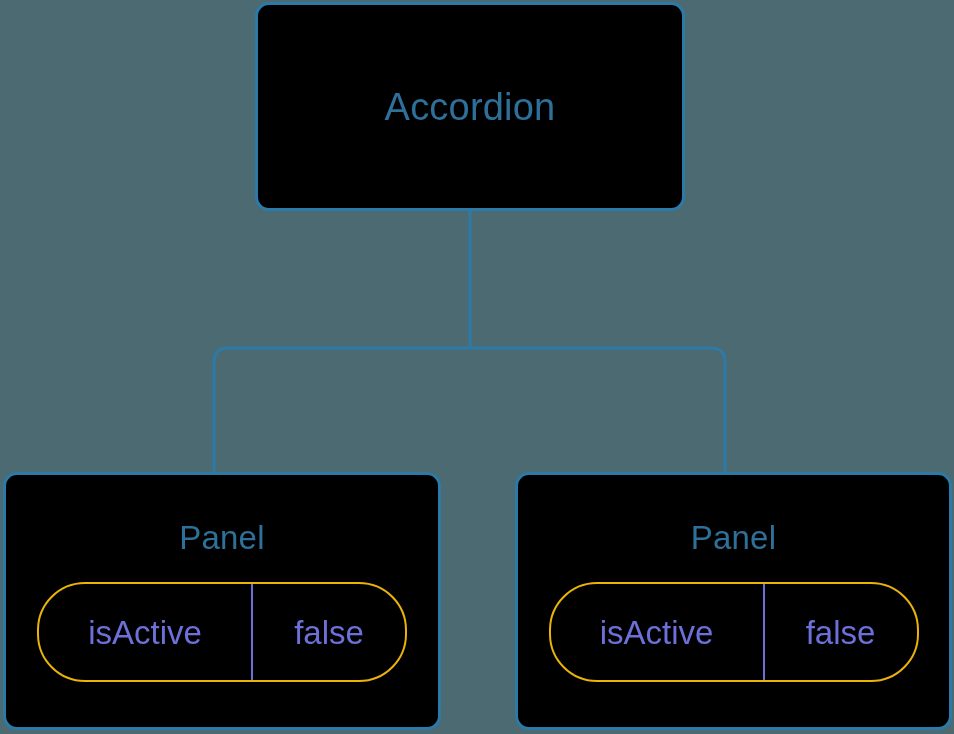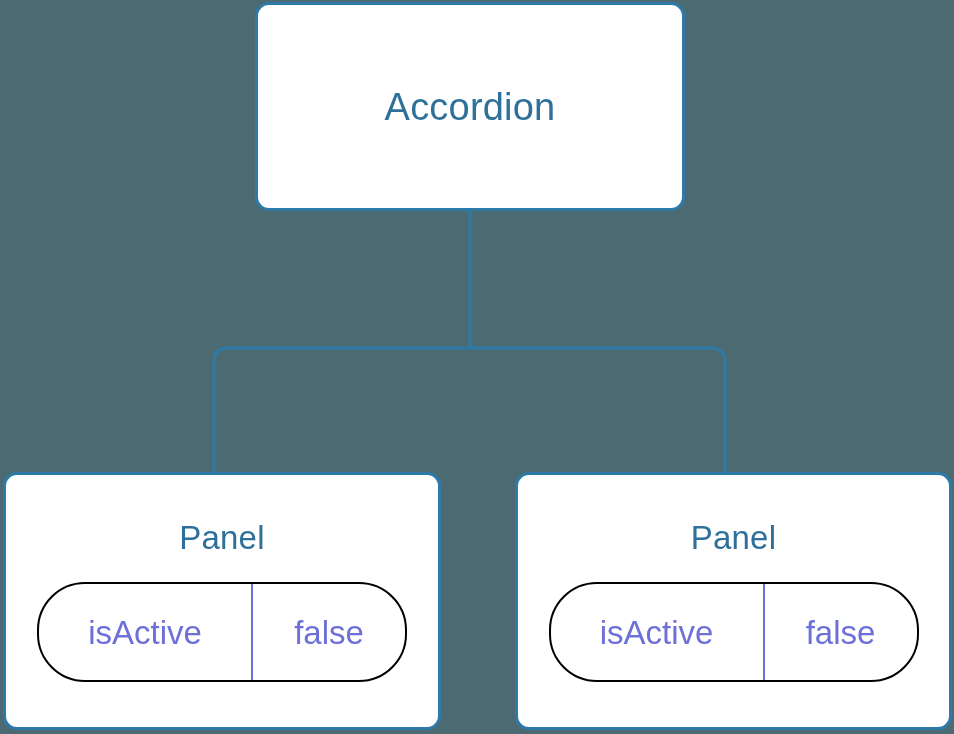--- a/index.html
+++ b/index.html
@@ -29,21 +29,21 @@
     top: 0;
     width: 954px;
     height: 734px;
     z-index: 1;
   }
 
   
   .node {
     position: absolute;
     box-sizing: border-box;
-    background: #ffffff;
+    background: #000000;
     border: 3px solid #2d7aa8;
     border-radius: 14px;
     z-index: 2;
   }
 
   
   #node-accordion {
     left: 255px;
     top: 2px;
     width: 430px;
@@ -84,21 +84,21 @@
   #node-accordion .node-title {
     font-size: 38px;
   }
 
   
   .state-pill {
     margin-top: 28px;
     display: flex;
     align-items: stretch;
     height: 96px;
-    border: 2px solid #000000;
+    border: 2px solid #eab308;
     border-radius: 48px;
     background: transparent;
     overflow: hidden;
   }
   .pill-key,
   .pill-value {
     display: flex;
     align-items: center;
     justify-content: center;
     color: #6c70d8;

